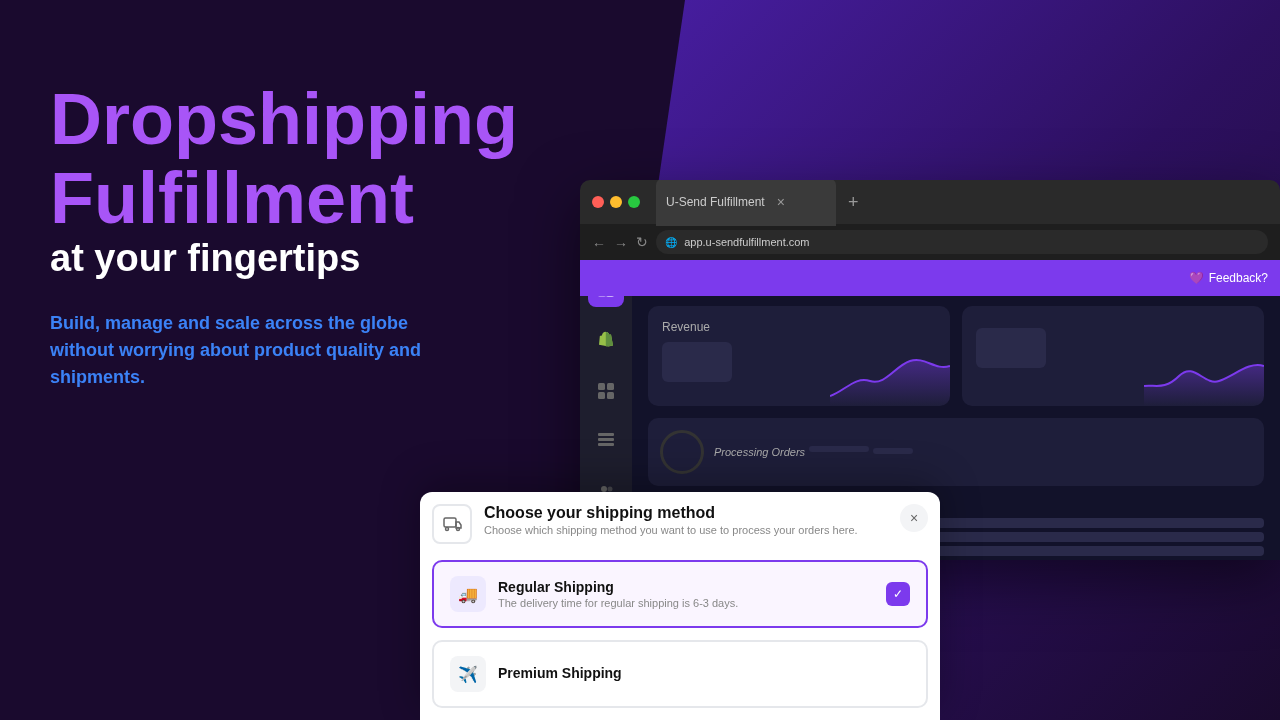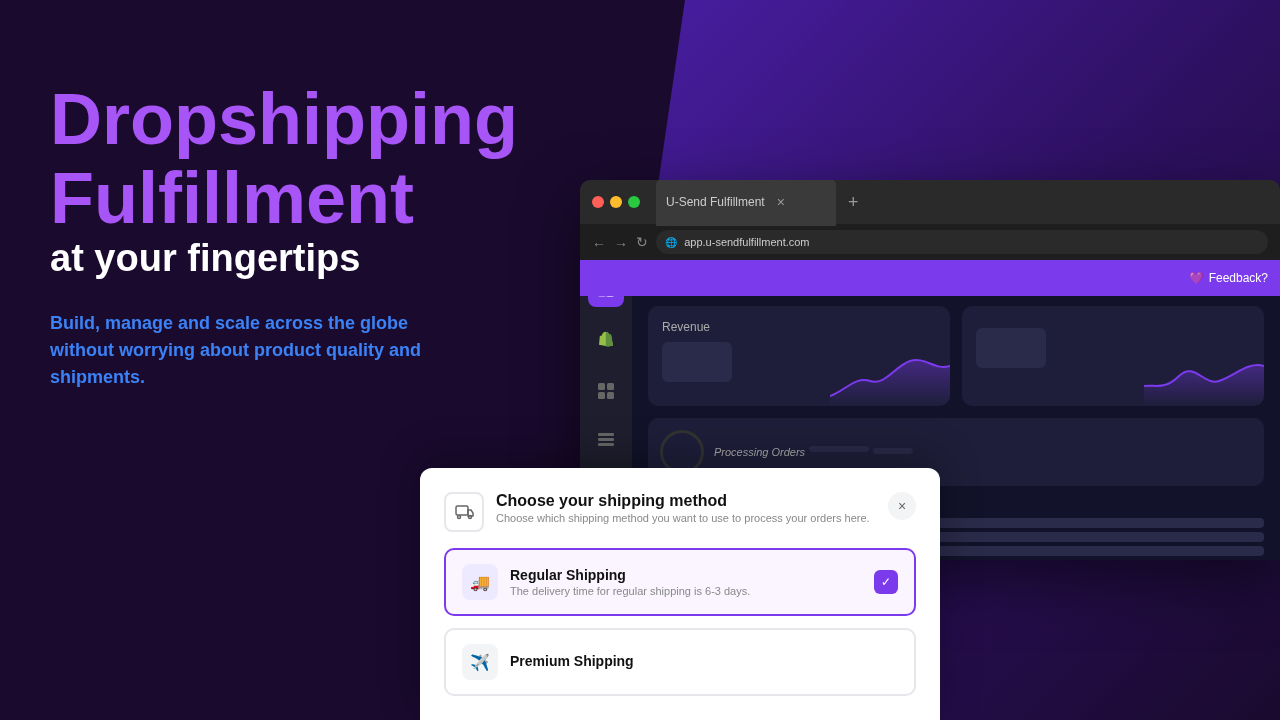--- a/index.html
+++ b/index.html
@@ -357,21 +357,21 @@
     }
 
     
     .modal-overlay {
       position: absolute;
       bottom: 0;
       left: 420px;
       width: 520px;
       background: white;
       border-radius: 12px 12px 0 0;
-      padding: 24px;
+      padding: 12px;
       z-index: 10;
       box-shadow: 0 -10px 40px rgba(0,0,0,0.3);
     }
 
     .modal-header {
       display: flex;
       justify-content: space-between;
       align-items: flex-start;
       margin-bottom: 16px;
     }

